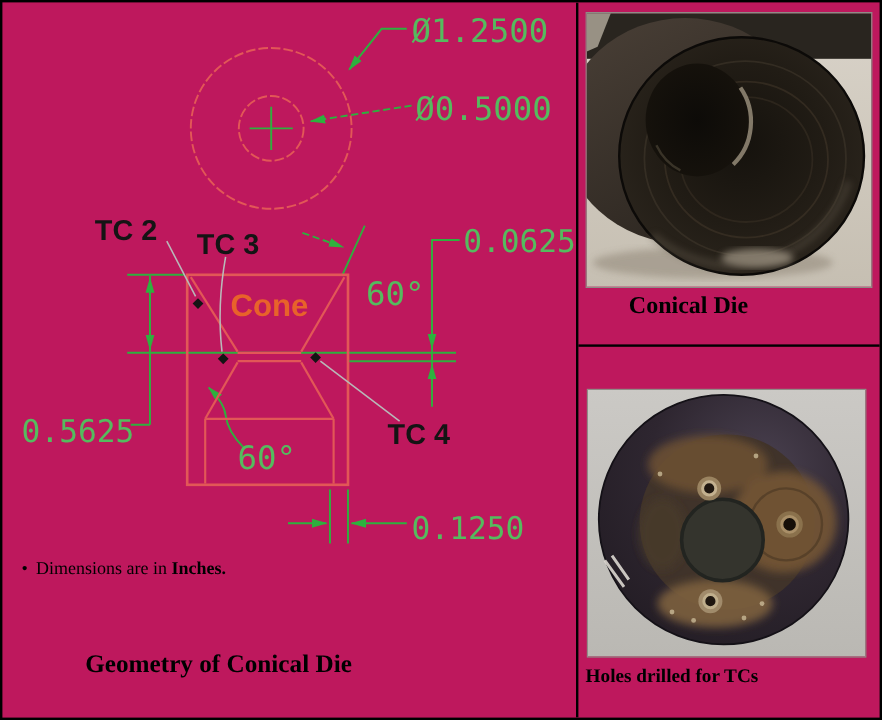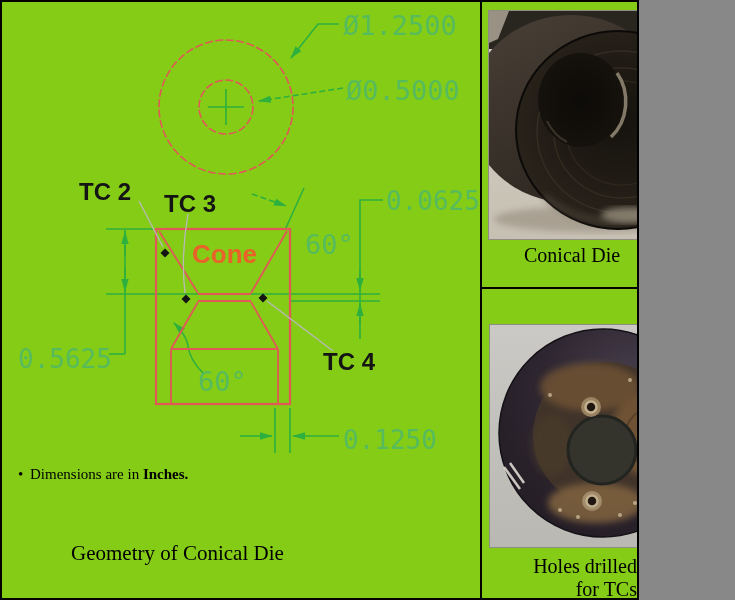--- a/index.html
+++ b/index.html
@@ -1,17 +1,17 @@
 <!DOCTYPE html>
 <html style="--c-red: #e25757; --c-green: #2eb03e; --c-green_text: #55bb5e; --c-orange: #e8622a; --c-leader: #b9b9b9; --c-black: #141414;"><head>
 <meta charset="utf-8">
 <style>
   html,body{margin:0;padding:0;background:#888;}
   .page{
-    position:relative; width:639px; height:600px; background:#84cc16;
+    position:relative; width:735px; height:600px; background:#be185d;
     border:2px solid #000; box-sizing:border-box; overflow:hidden;
     font-family:"Liberation Serif", serif;
   }
   .divider-v{position:absolute; left:478px; top:0; width:2px; height:596px; background:#000;}
   .divider-h{position:absolute; left:480px; top:285px; width:253px; height:2px; background:#000;}
 
   svg text{user-select:none;}
   .grn{stroke:var(--c-green); fill:none; stroke-width:1.6px;}
   .grn-d{stroke:var(--c-green); fill:none; stroke-width:1.6px; stroke-dasharray:6 3;}
   .red{stroke:var(--c-red); fill:none; stroke-width:1.8px;}
@@ -21,24 +21,24 @@
   .arrow{fill:var(--c-green); stroke:none;}
   .dot{fill:var(--c-black); stroke:none;}
   .dim{font-family:"DejaVu Sans Mono", monospace; font-size:27px; fill:var(--c-green_text);}
   .dim-s{font-family:"DejaVu Sans Mono", monospace; font-size:26px; fill:var(--c-green_text);}
   .tc{font-family:"Liberation Sans", sans-serif; font-weight:bold; font-size:24px; fill:var(--c-black);}
   .cone{font-family:"Liberation Sans", sans-serif; font-weight:bold; font-size:26px; fill:var(--c-orange);}
 
   .notes{position:absolute; left:16px; top:462px; width:340px; font-size:15px; color:#000; line-height:21px;}
   .notes .b{font-weight:bold;}
   .notes .bullet{display:inline-block; width:12px;}
-  .caption{position:absolute; font-weight:normal; color:#000;text-align:right;}
+  .caption{position:absolute; font-weight:bold; color:#000;text-align:right;}
   .cap-left{left:69px; top:539px; font-size:21px;}
   .cap-tr{left:522px; top:242px; font-size:20px;}
-  .cap-br{left:486px; top:553px; font-size:20px;margin-left:36px;}
+  .cap-br{left:486px; top:553px; font-size:16px;}
 
   .photo{position:absolute; border:1px solid #8f8c86; line-height:0;}
   .photo-top{left:486px; top:8px;}
   .photo-bottom{left:487px; top:322px;}
 </style>
 </head>
 <body>
 
 <div class="page">
 

